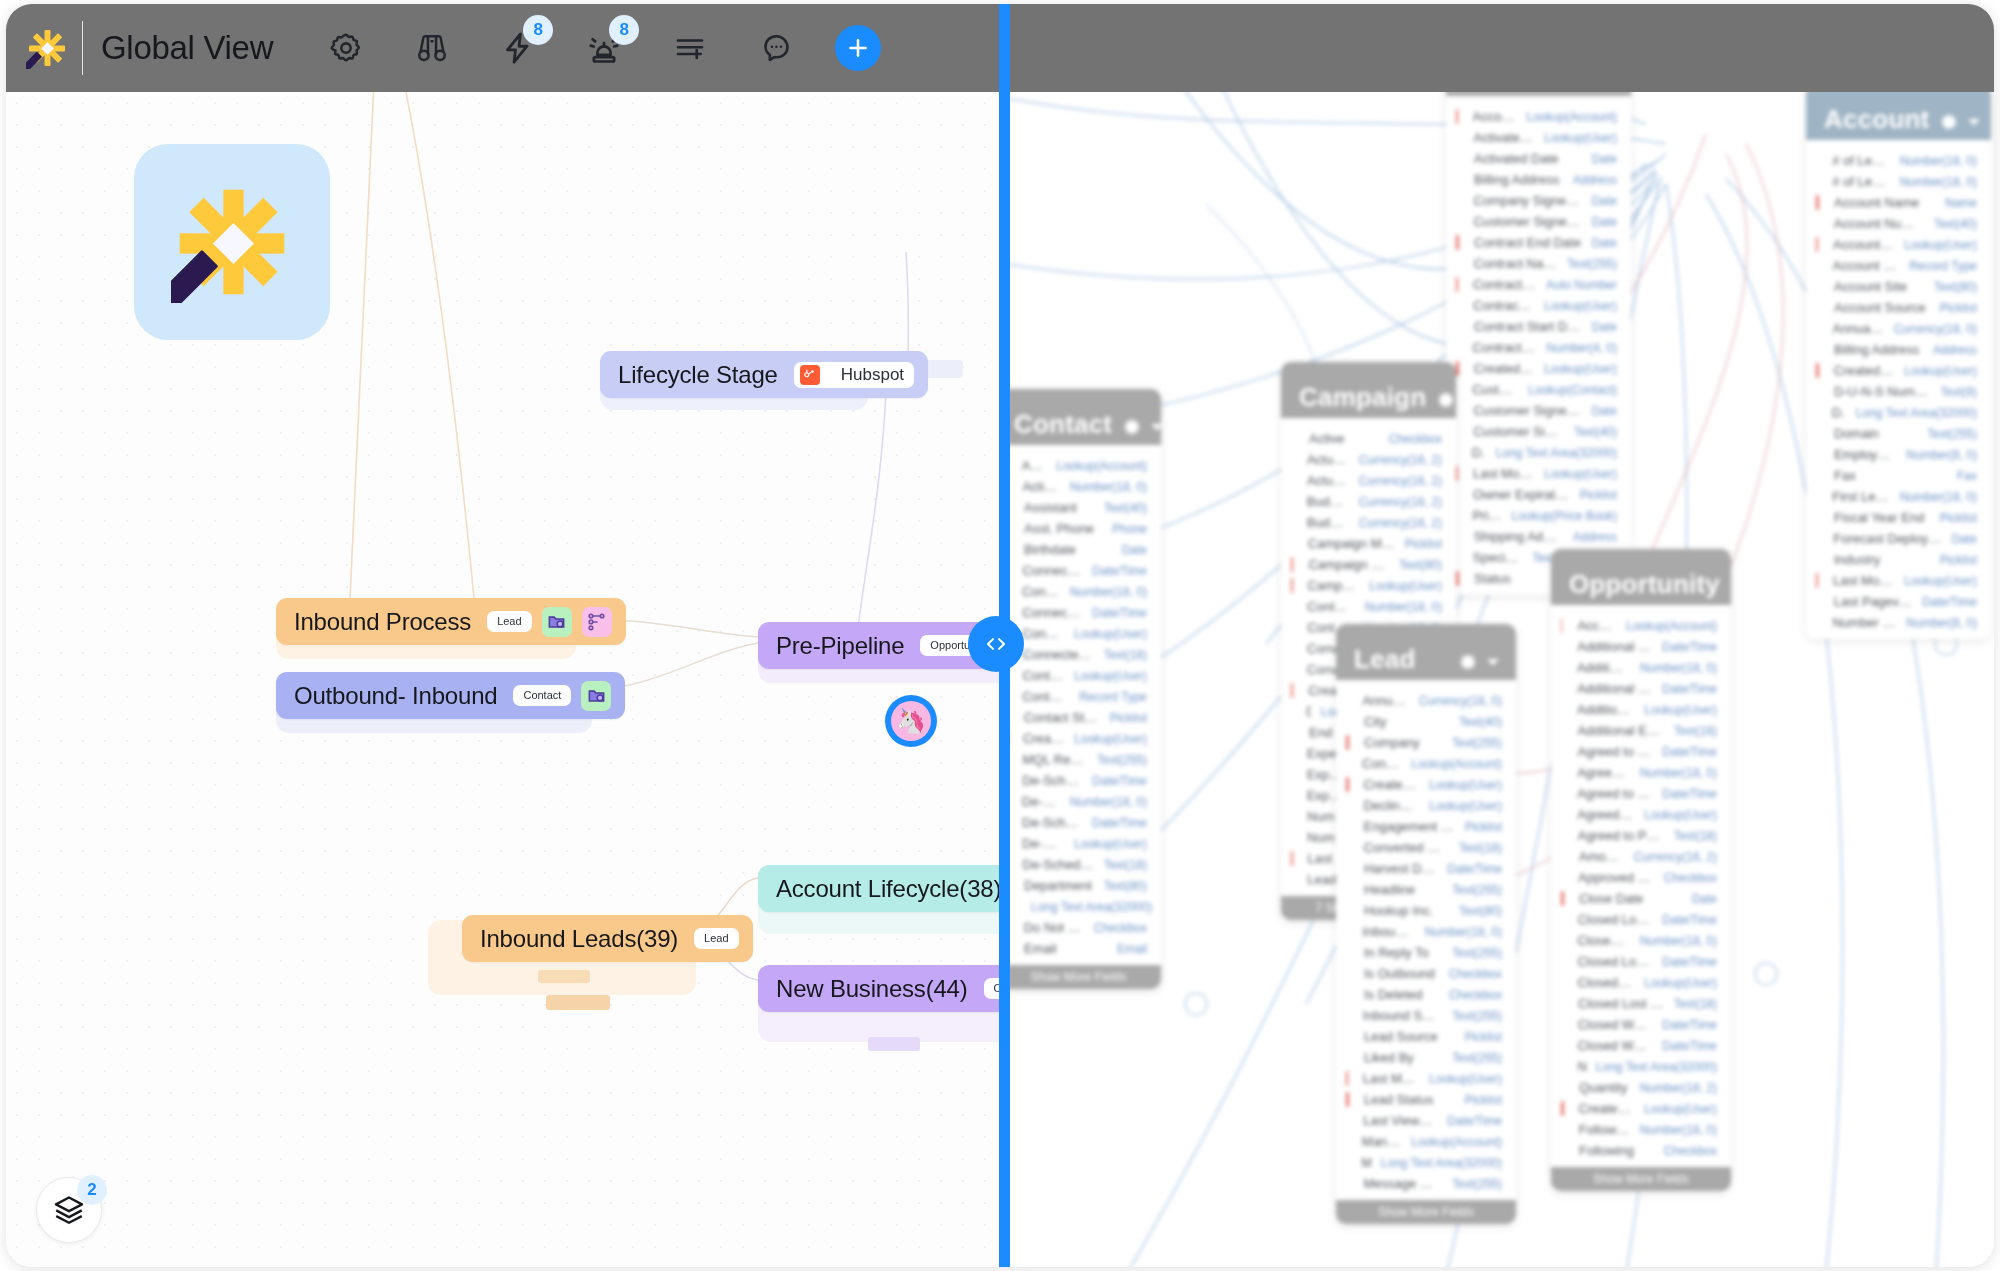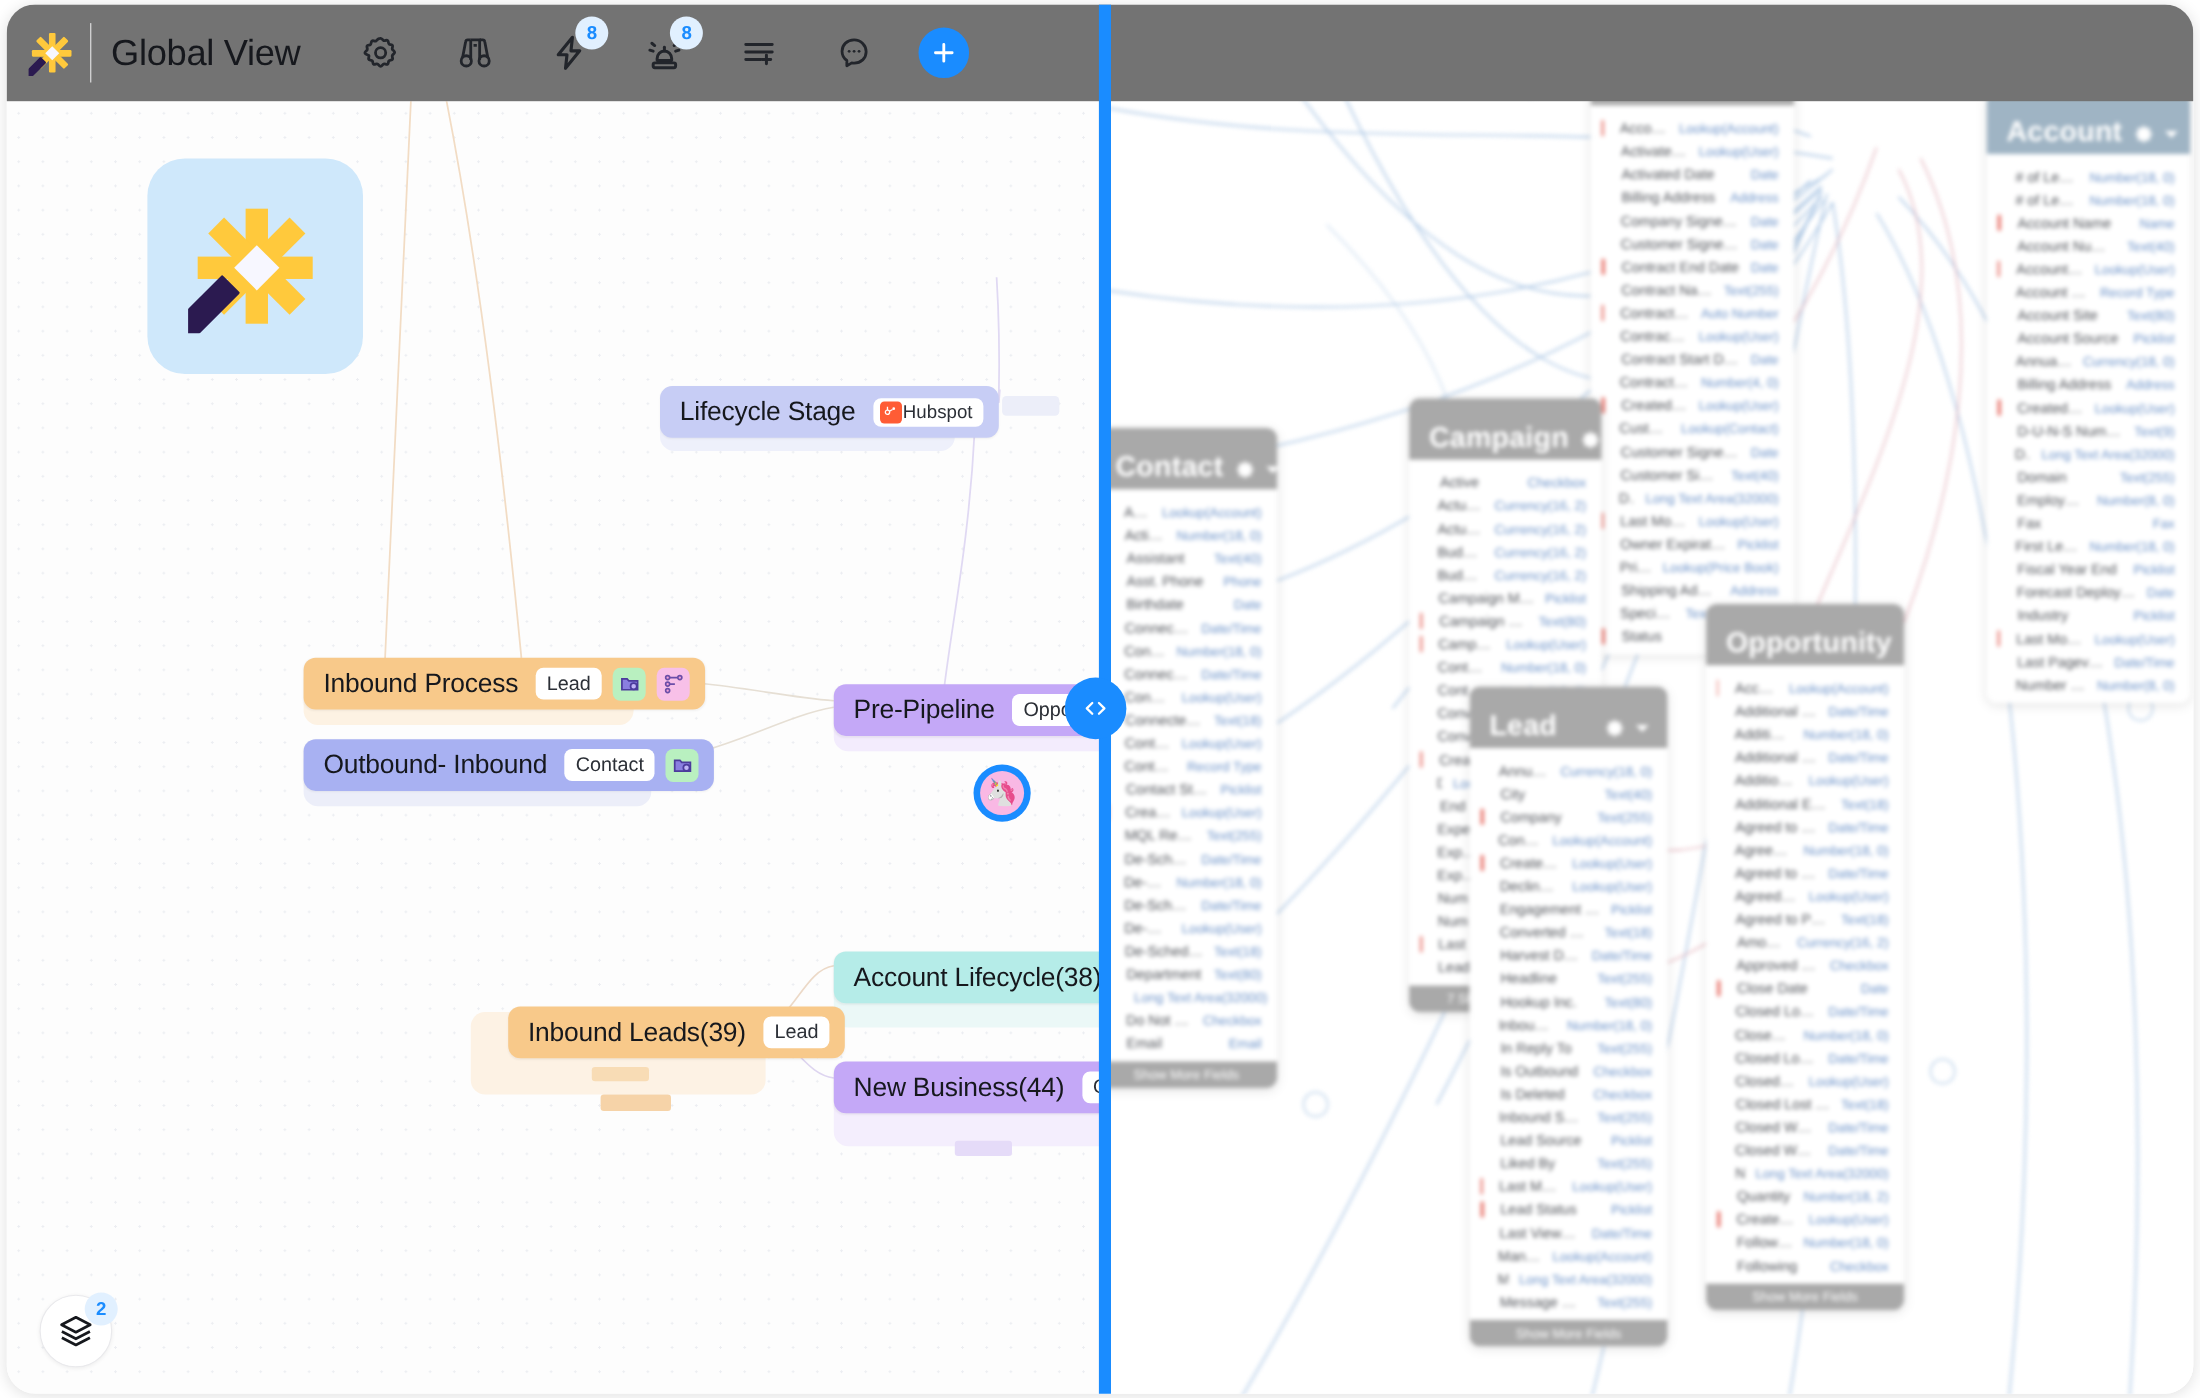--- a/index.html
+++ b/index.html
@@ -116,36 +116,36 @@
   }
   .node-label {
     font-size: 24px; color: #16181d; font-weight: 400;
     letter-spacing: -.2px;
   }
   .badge {
     margin-left: 16px;
     background: #ffffff;
     border-radius: 7px;
     padding: 4px 10px;
-    font-size: 18px; color: #2b2f36;
+    font-size: 11px; color: #2b2f36;
     line-height: 1.2;
   }
   .chip {
     margin-left: 10px;
     width: 30px; height: 30px;
     border-radius: 7px;
     display: flex; align-items: center; justify-content: center;
     flex: 0 0 auto;
   }
   .chip-green { background: #b9f0c0; }
   .chip-pink  { background: #f8c0e8; }
   .hs-badge {
     margin-left: 16px; background: #fff; border-radius: 7px;
     padding: 3px 10px 3px 6px;
-    display: flex; align-items: center; gap: 1px;
+    display: flex; align-items: center; gap: 21px;
     font-size: 17px; color: #2b2f36;
   }
   .hs-mark {
     width: 20px; height: 20px; border-radius: 4px; background: #ff5c35;
     display: flex; align-items: center; justify-content: center;
     flex: 0 0 auto;
   }
 
   
   .avatar-pin {

